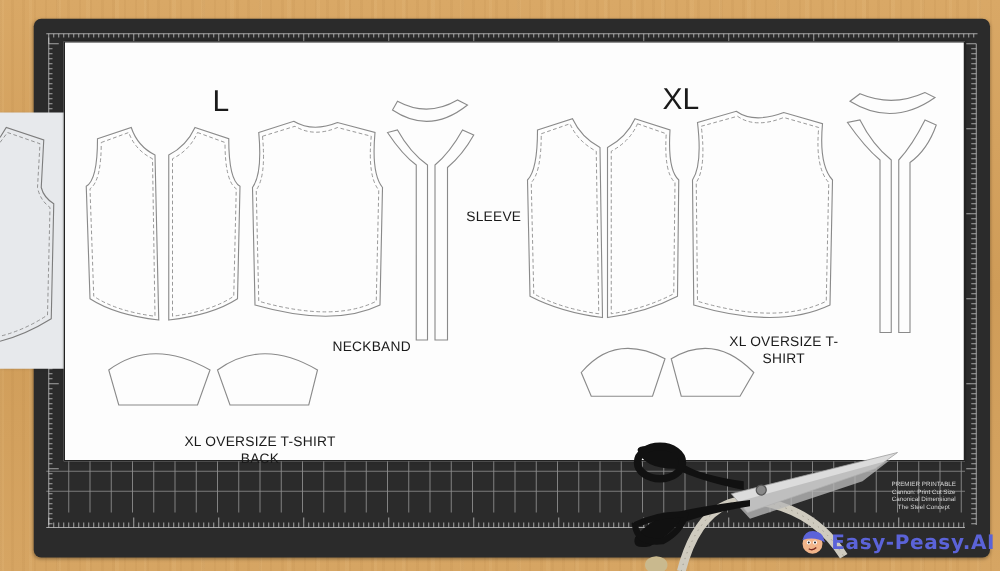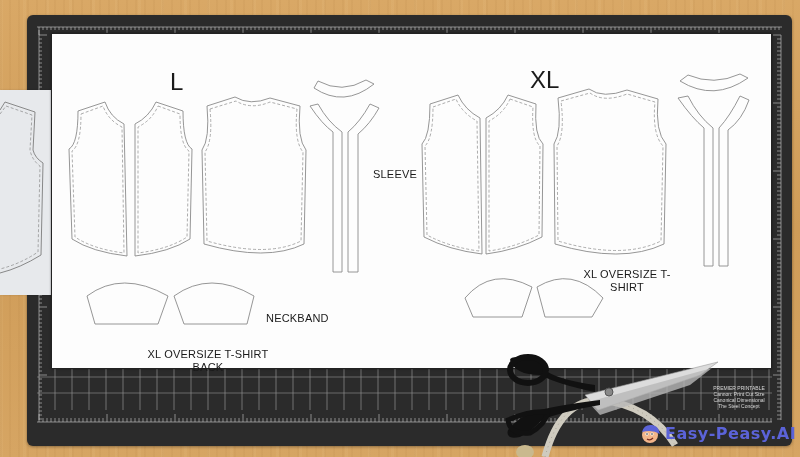--- a/index.html
+++ b/index.html
@@ -746,21 +746,21 @@
 
       <path d="M413,264 Q440,232 480,253 L470,283 L421,283 Z"></path>
       <path d="M485,253 Q520,232 551,264 L540,283 L493,283 Z"></path>
     </g>
   </svg>
 
   <div class="size-label" style="left:118px; top:34px;">L</div>
   <div class="size-label" style="left:478px; top:32px;">XL</div>
 
   <div class="piece-label" style="left:321px; top:94px;margin-top:40px;">SLEEVE</div>
-  <div class="piece-label" style="left:214px; top:238px;margin-top:40px;">NECKBAND</div>
+  <div class="piece-label" style="left:214px; top:238px;">NECKBAND</div>
 
   <div class="piece-label" style="left:86px; top:314px; width:140px;">
     <div>XL OVERSIZE T-SHIRT</div>
     <div>BACK</div>
   </div>
   <div class="piece-label" style="left:515px; top:234px; width:120px;">
     <div>XL OVERSIZE T-SHIRT</div>
   </div>
 </div>
 

